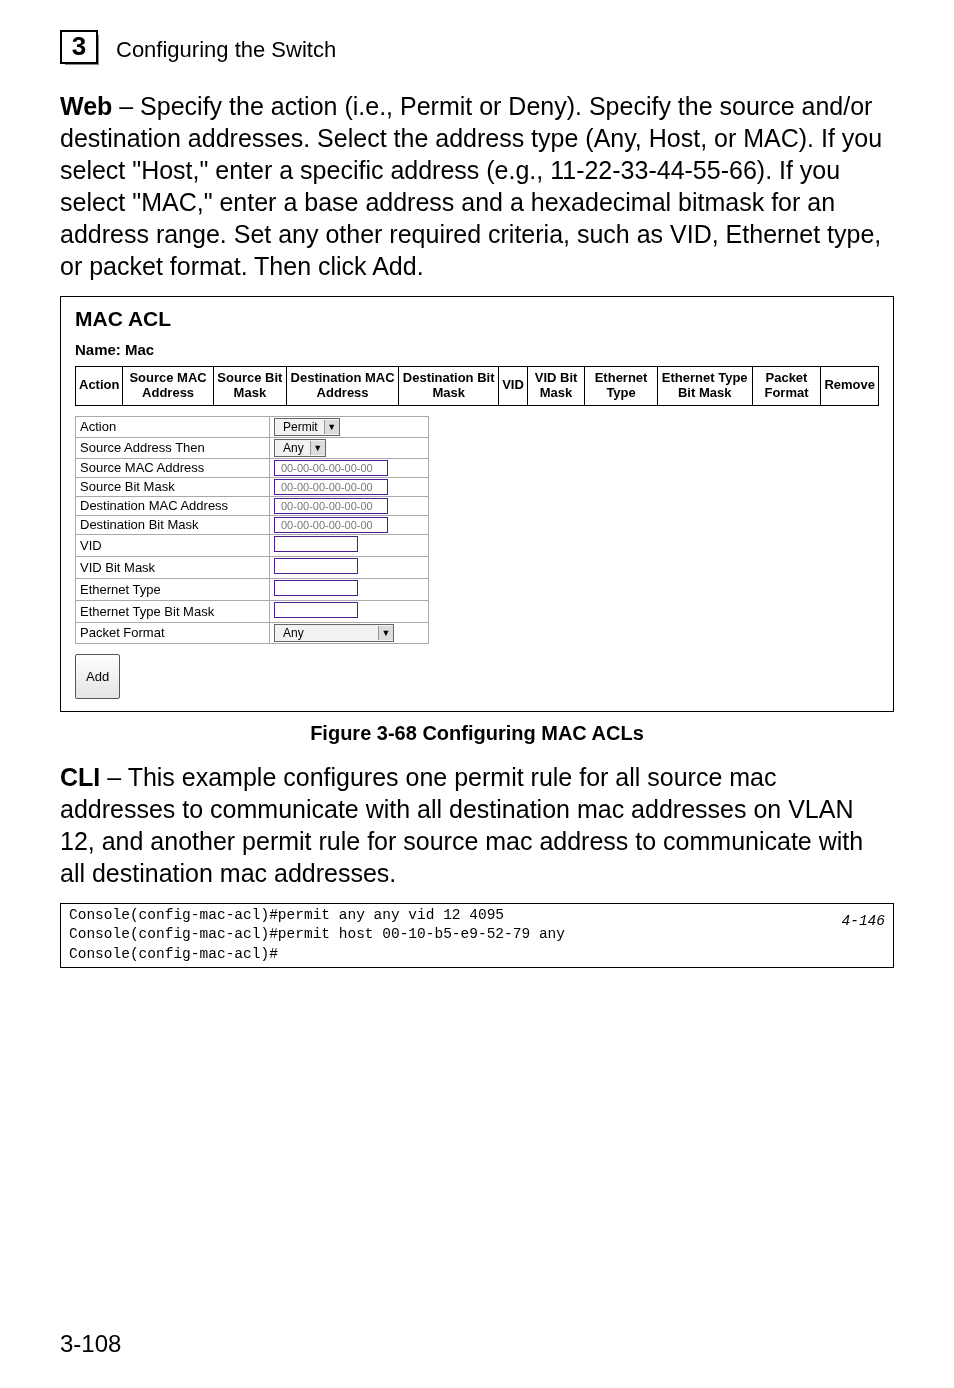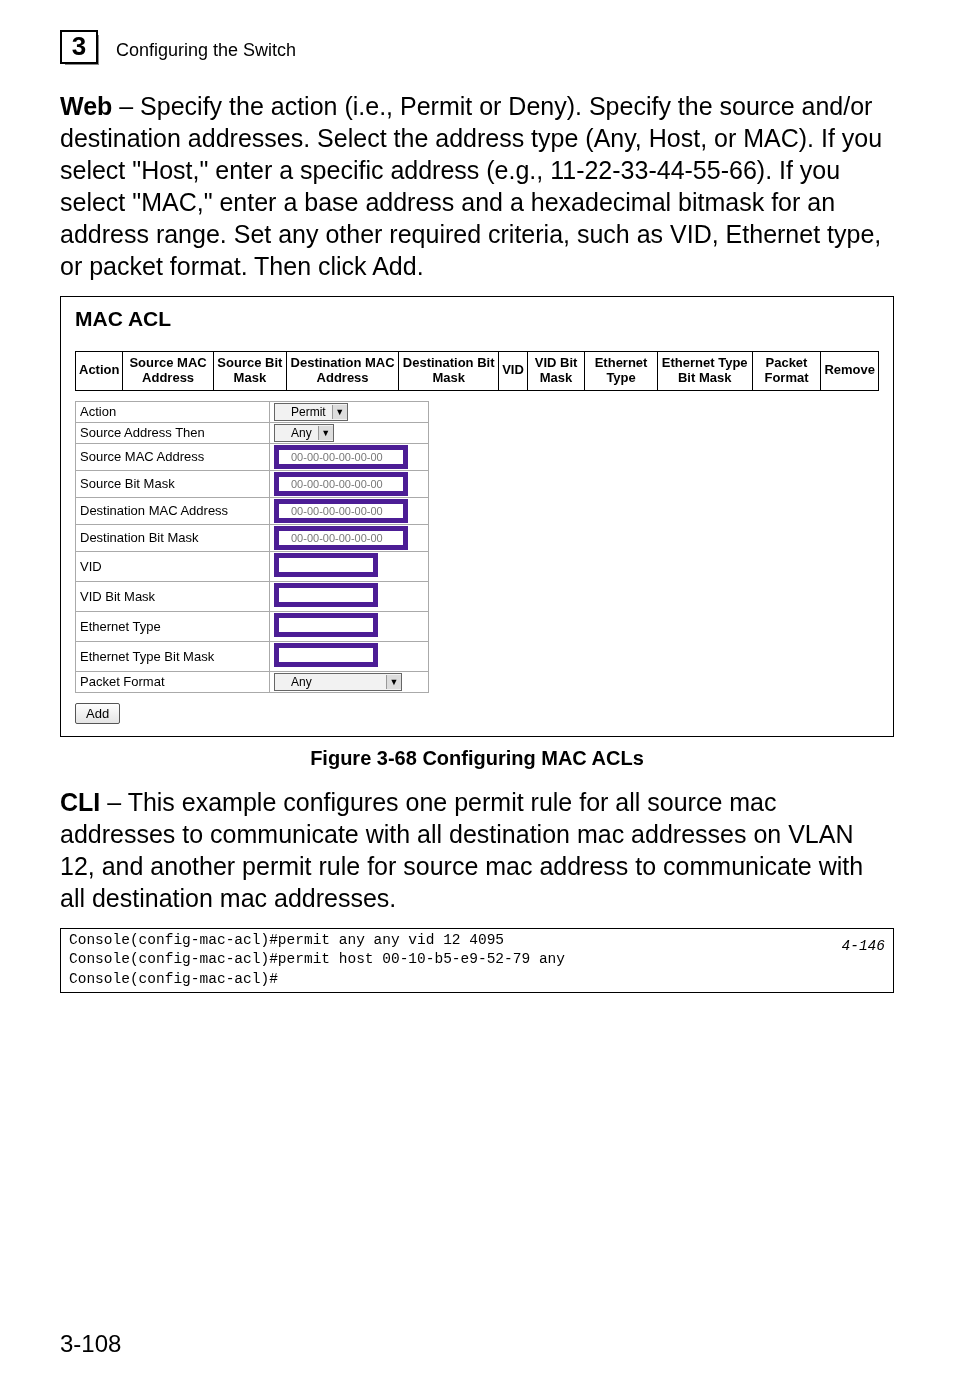--- a/index.html
+++ b/index.html
@@ -37,37 +37,37 @@
     left: 0; top: 0;
     width: 34px; height: 30px;
     background: #fff;
     border: 2px solid #000;
     font-weight: bold;
     font-size: 26px;
     text-align: center;
     line-height: 28px;
   }
   .chapter-label {
-    font-size: 18px;
+    font-size: 22px;
   }
   .body-text {
     font-size: 25px;
     line-height: 1.28;
     margin-bottom: 14px;
   }
   .panel {
     border: 1px solid #000;
     padding: 10px 14px 12px 14px;
     margin-top: 4px;
     margin-bottom: 10px;
   }
   .panel-title {
     font-weight: bold;
     font-size: 21px;
-    margin-bottom: 20px;
+    margin-bottom: 10px;
   }
   .panel-name {
     font-weight: bold;
     font-size: 15px;
     margin-bottom: 8px;
   }
   table.header-table {
     border-collapse: collapse;
     width: 100%;
     margin-bottom: 10px;
@@ -98,51 +98,51 @@
     width: 150px;
   }
   .select-ctl {
     display: inline-flex;
     align-items: center;
     border: 1px solid #666;
     background: #f2f2f2;
     font-size: 12px;
     height: 16px;
     line-height: 14px;
-    padding-left: 16px;
+    padding-left: 8px;
   }
   .select-ctl .arrow {
     display:inline-block;
     width: 14px;
     text-align:center;
     background:#ddd;
     border-left:1px solid #999;
     margin-left: 6px;
     font-size: 9px;
   }
   .text-ctl {
     display:inline-block;
-    border:5px solid #4c1d95;
+    border:1px solid #4c1d95;
     background:#fff;
     font-size:11px;
     height:14px;
     line-height:14px;
-    padding: 0 12px;
+    padding: 0 6px;
     color:#777;
     min-width: 100px;
   }
   .text-ctl.empty {
     min-width: 70px;
   }
   .btn {
     display:inline-block;
     border:1px solid #555;
     background: linear-gradient(#fefefe,#e4e4e4);
     font-size:13px;
-    padding: 2px 10px;
+    padding: 14px 10px;
     border-radius:2px;
   }
   .fig-caption {
     text-align:center;
     font-weight:bold;
     font-size:20px;
     margin: 10px 0 16px 0;
   }
   .cli-box {
     border:1px solid #000;
@@ -178,20 +178,24 @@
     </div>
     <div class="chapter-label">Configuring the Switch</div>
   </div>
 
   <div class="body-text">
     <b>Web</b><span> – Specify the action (i.e., Permit or Deny). Specify the source and/or destination addresses. Select the address type (Any, Host, or MAC). If you select "Host," enter a specific address (e.g., 11-22-33-44-55-66). If you select "MAC," enter a base address and a hexadecimal bitmask for an address range. Set any other required criteria, such as VID, Ethernet type, or packet format. Then click Add.</span>
   </div>
 
   <div class="panel">
     <div class="panel-title">MAC ACL</div>
+    <div class="panel-name">
+      <span>Name:</span>
+      <span>Mac</span>
+    </div>
 
     <table class="header-table">
       <tbody>
           <tr>
         <th>Action</th>
         <th>Source
 MAC
 Address</th>
         <th>Source
 Bit Mask</th>

